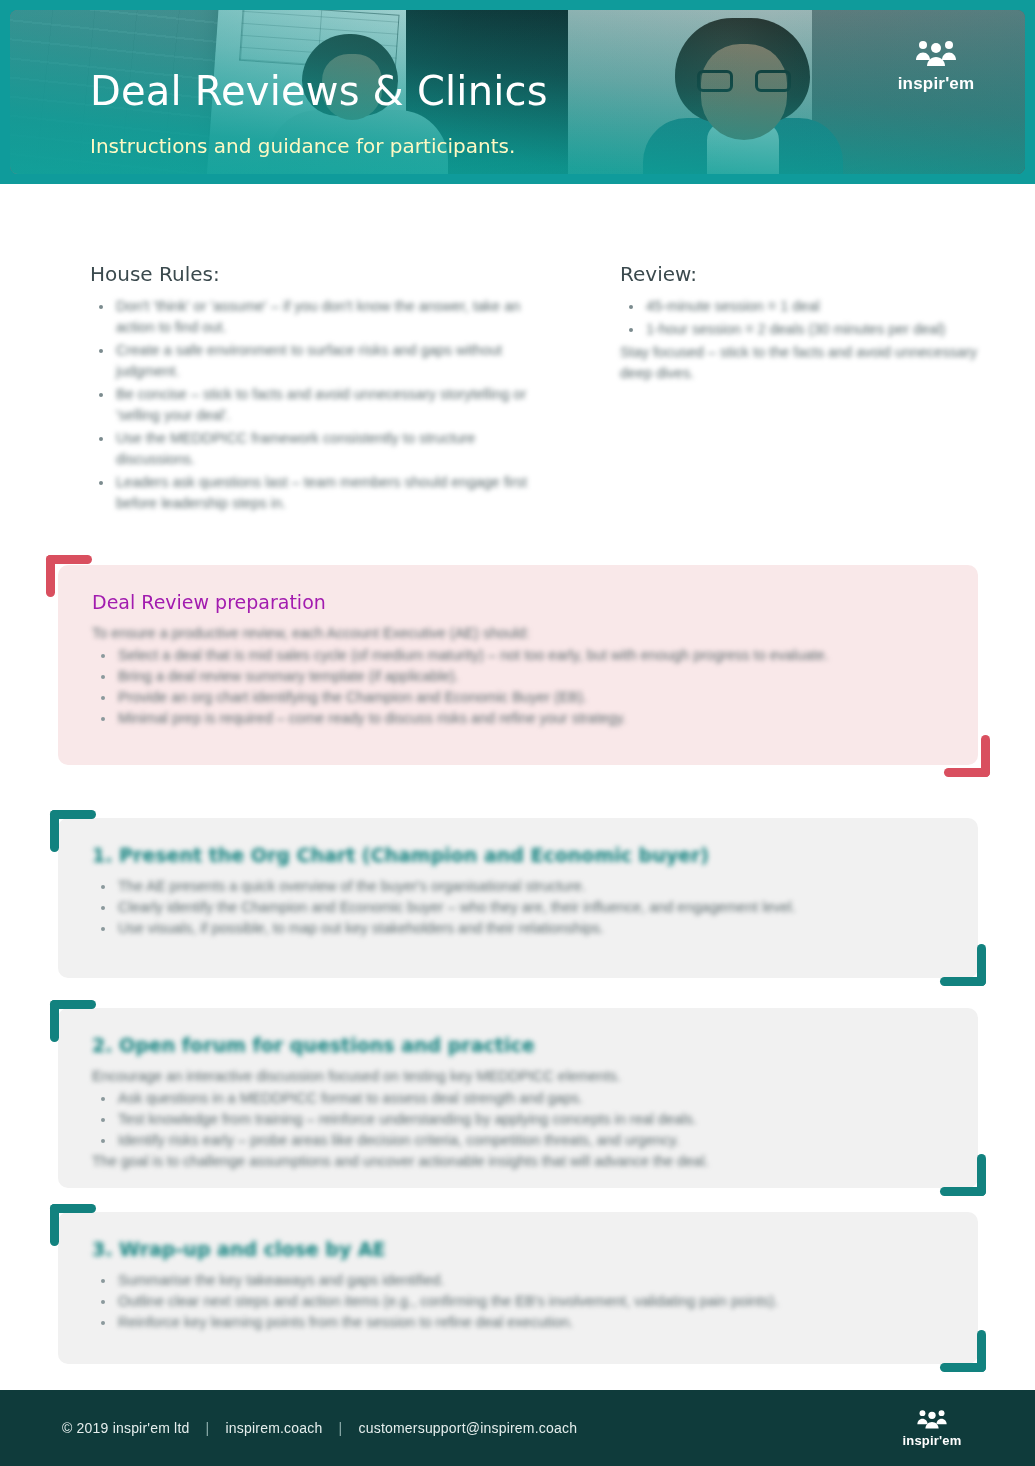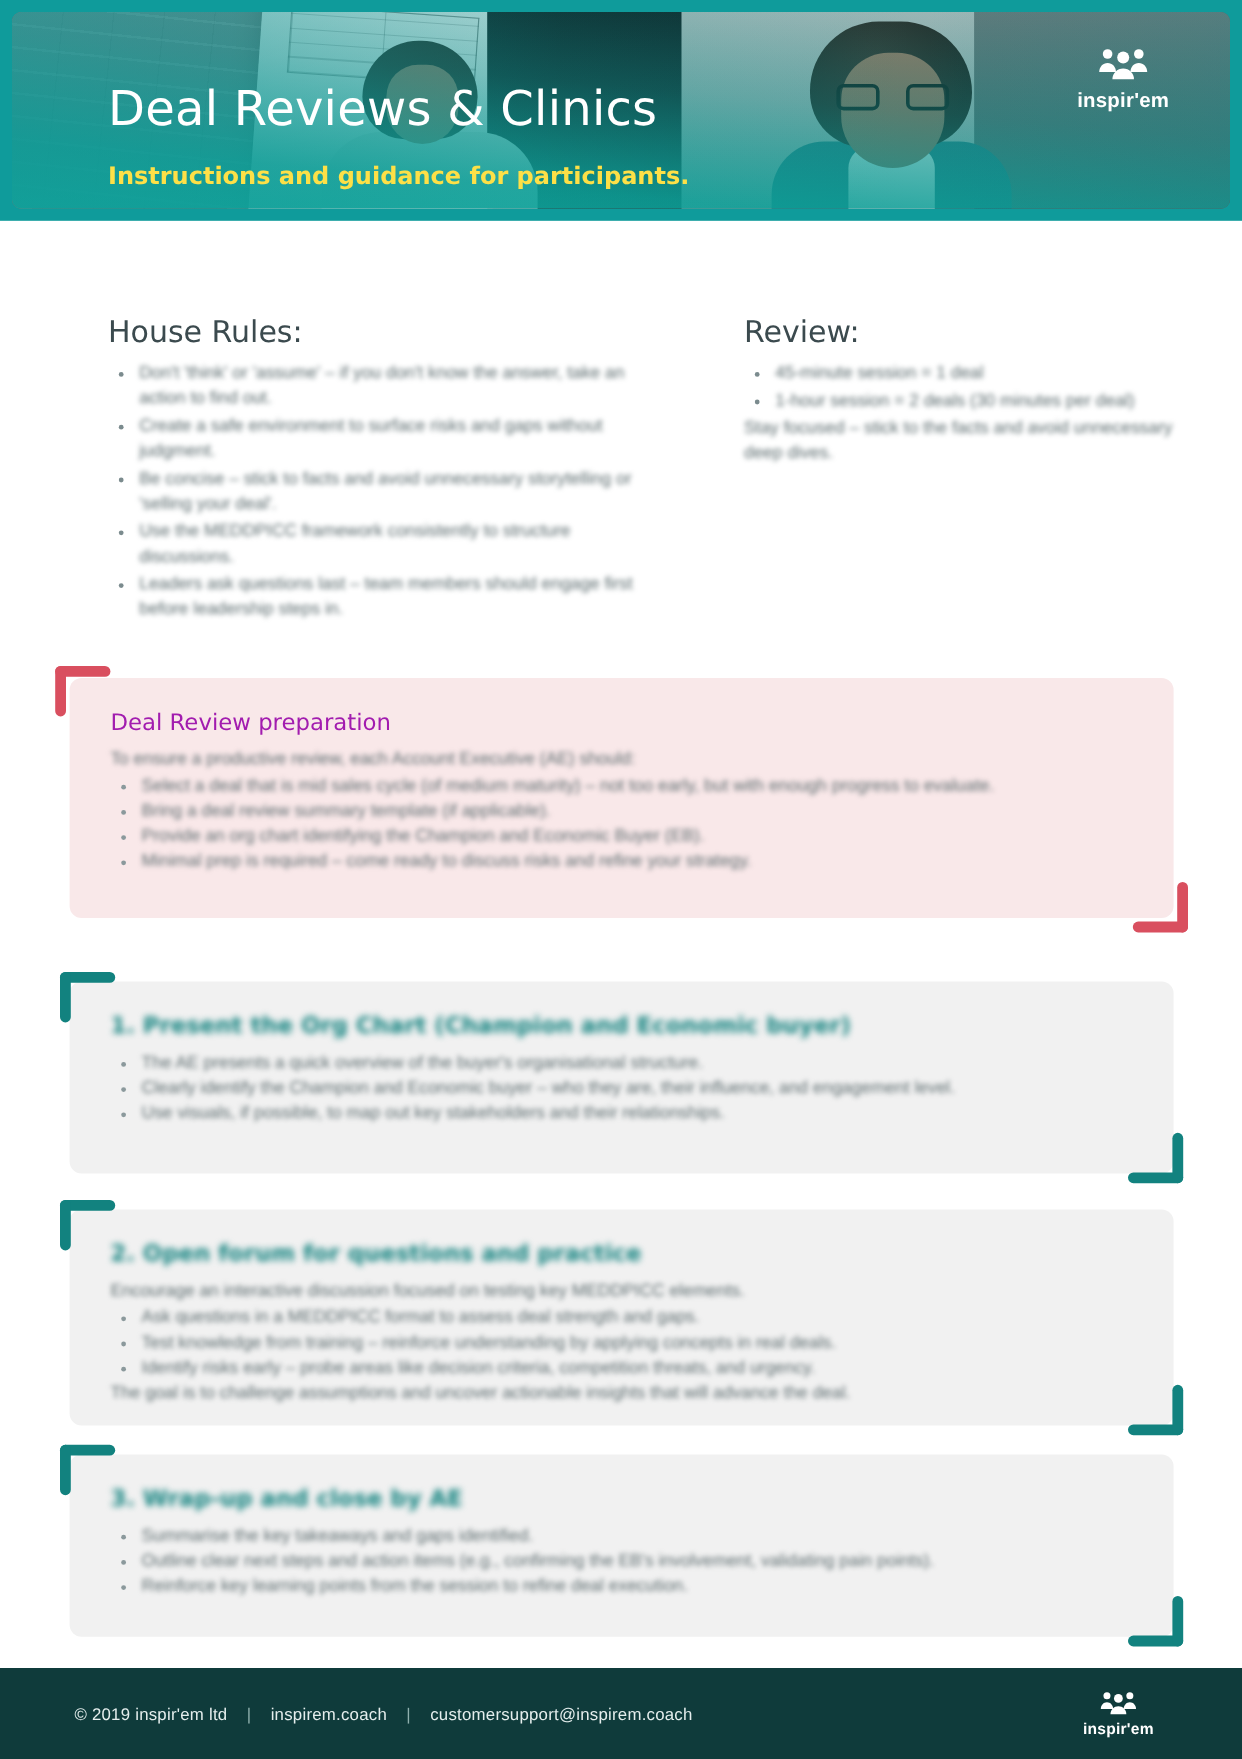--- a/index.html
+++ b/index.html
@@ -118,37 +118,37 @@
     position:absolute; inset:0;
     background:linear-gradient(90deg, rgba(18,150,148,.45) 0%, rgba(18,150,148,.05) 45%, rgba(18,150,148,.0) 75%, rgba(18,150,148,.18) 100%);
   }
 
   .header-text{ position:absolute; left:80px; top:58px; }
   .header-title{
     font-size:40px; font-weight:400; color:#ffffff; letter-spacing:.2px;
     font-family:"DejaVu Sans", sans-serif;
   }
   .header-sub{
-    margin-top:20px; font-size:20px; font-weight:700; color:#fde047;
+    margin-top:20px; font-size:20px; font-weight:400; color:#fef9c3;
     font-family:"DejaVu Sans", sans-serif;
   }
 
   .brand{ position:absolute; right:34px; top:28px; width:110px; text-align:center; }
   .brand-word{
     margin-top:6px; font-size:17px; font-weight:700; color:#ffffff; letter-spacing:.2px;
   }
   .brand-icon{ display:block; margin:0 auto; }
 
   
   .intro{ position:absolute; left:0; top:262px; width:1035px; height:250px; }
   .col{ position:absolute; top:0; }
   .col-left{ left:90px; width:460px; }
   .col-right{ left:620px; width:380px; }
   .col-head{
-    font-size:25px; font-weight:400; color:#3b4a4e; margin-bottom:10px;
+    font-size:20px; font-weight:400; color:#3b4a4e; margin-bottom:10px;
     font-family:"DejaVu Sans", sans-serif;
   }
   ul.blurred{ list-style:none; }
   ul.blurred > li{
     position:relative; padding-left:26px; margin-bottom:2px;
     font-size:14.5px; line-height:21px; color:#5a6a6d;
   }
   ul.blurred > li:before{
     content:""; position:absolute; left:9px; top:9px;
     width:4px; height:4px; border-radius:50%; background:#7b8b8e;

